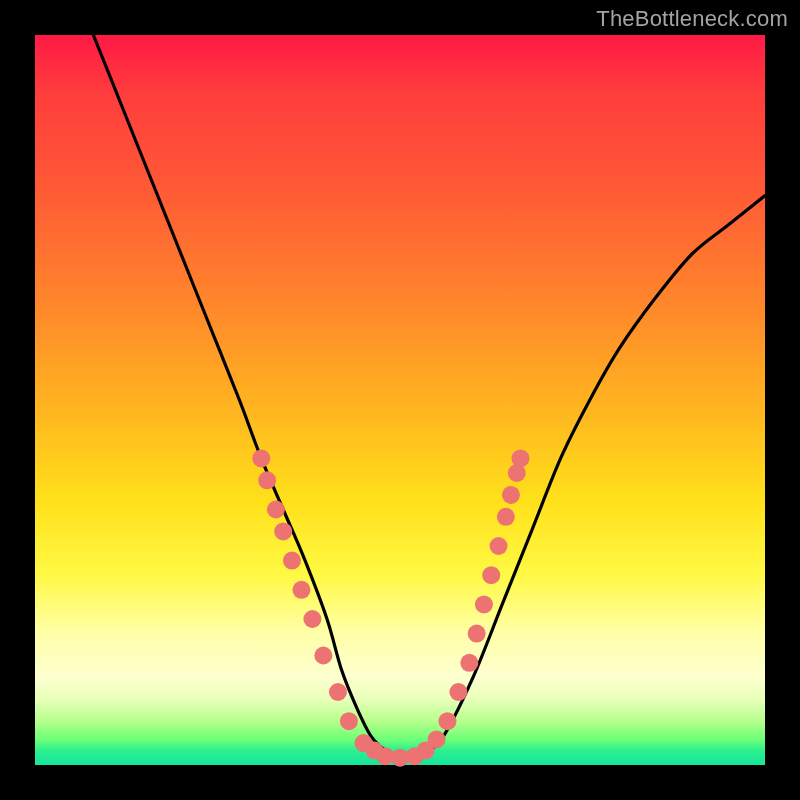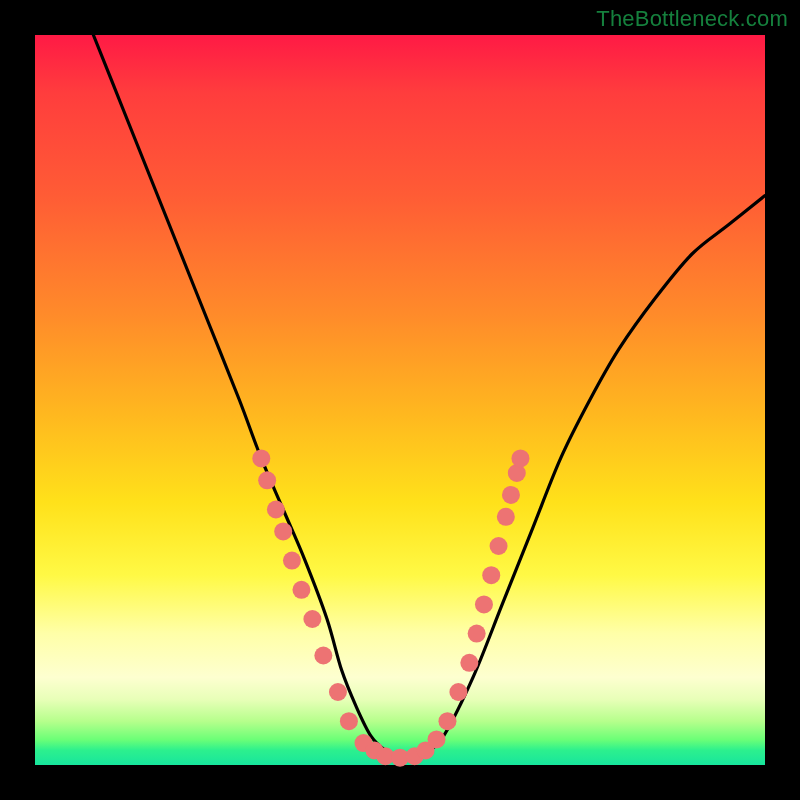--- a/index.html
+++ b/index.html
@@ -41,21 +41,21 @@
       #b6ff8c 94%,
       #6cff77 96.5%,
       #2cf08e 98%,
       #17e59d 100%
     );
   }
   .watermark {
     position: absolute;
     top: 6px;
     right: 12px;
-    color: #15803d;
+    color: #a3a3a3;
     font-size: 22px;
     font-weight: 500;
     letter-spacing: 0.2px;
     user-select: none;
   }
   svg.curve {
     position: absolute;
     left: 0;
     top: 0;
     width: 730px;

